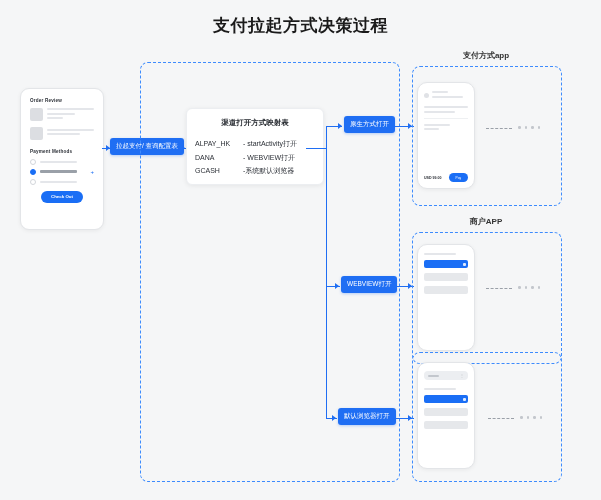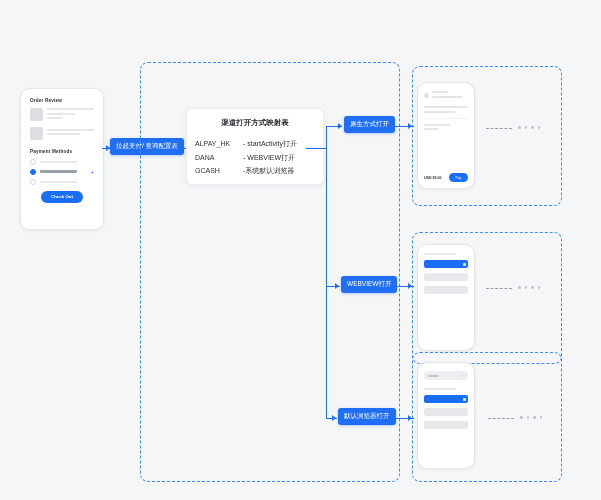--- a/index.html
+++ b/index.html
@@ -120,20 +120,21 @@
     position:absolute;height:0;border-top:1.5px dashed #9aa0a8;
   }
   .dot-row{position:absolute;display:flex;gap:4px;align-items:center;}
   .dot-row i{width:2.5px;height:2.5px;border-radius:50%;background:#c3c7cd;display:block;}
 </style>
 </head>
 <body>
 
 <div class="canvas">
 
+  <div class="page-title">支付拉起方式决策过程</div>
 
   <div class="phone phone-left">
     <div class="ph-pad">
       <div class="ph-h">Order Review</div>
 
       <div class="row">
         <div class="sq"></div>
         <div class="lines">
           <div class="ln w100"></div>
             <div class="ln w60"></div>
@@ -208,20 +209,21 @@
   <div class="pill pill-webview">WEBVIEW打开</div>
   <div class="ln-h" style="left:392px;top:286px;width:22px;"></div>
   <div class="arrow" style="left:408px;top:283px;"></div>
 
   <div class="ln-h" style="left:326px;top:418px;width:11px;"></div>
   <div class="arrow" style="left:332px;top:415px;"></div>
   <div class="pill pill-browser">默认浏览器打开</div>
   <div class="ln-h" style="left:395px;top:418px;width:19px;"></div>
   <div class="arrow" style="left:408px;top:415px;"></div>
 
+  <div class="sec-title st1">支付方式app</div>
   <div class="dash-box rbox rbox1"></div>
 
   <div class="phone phone-r phone-r1">
     <div class="rp-pad">
       <div class="avatar-row">
         <div class="avatar"></div>
         <div style="flex:1">
           <div class="ln w45"></div>
             <div class="ln w85"></div>
         </div>
@@ -239,20 +241,21 @@
   </div>
 
   <div class="dot-h" style="left:486px;top:128px;width:26px;"></div>
   <div class="dot-row" style="left:518px;top:126px;">
     <i></i>
       <i></i>
       <i></i>
       <i></i>
   </div>
 
+  <div class="sec-title st2">商户APP</div>
   <div class="dash-box rbox rbox2"></div>
 
   <div class="phone phone-r phone-r2">
     <div class="rp-pad">
       <div class="cap"></div>
       <div class="bar-blue">
           <i></i>
         </div>
       <div class="bar-grey"></div>
       <div class="bar-grey"></div>

